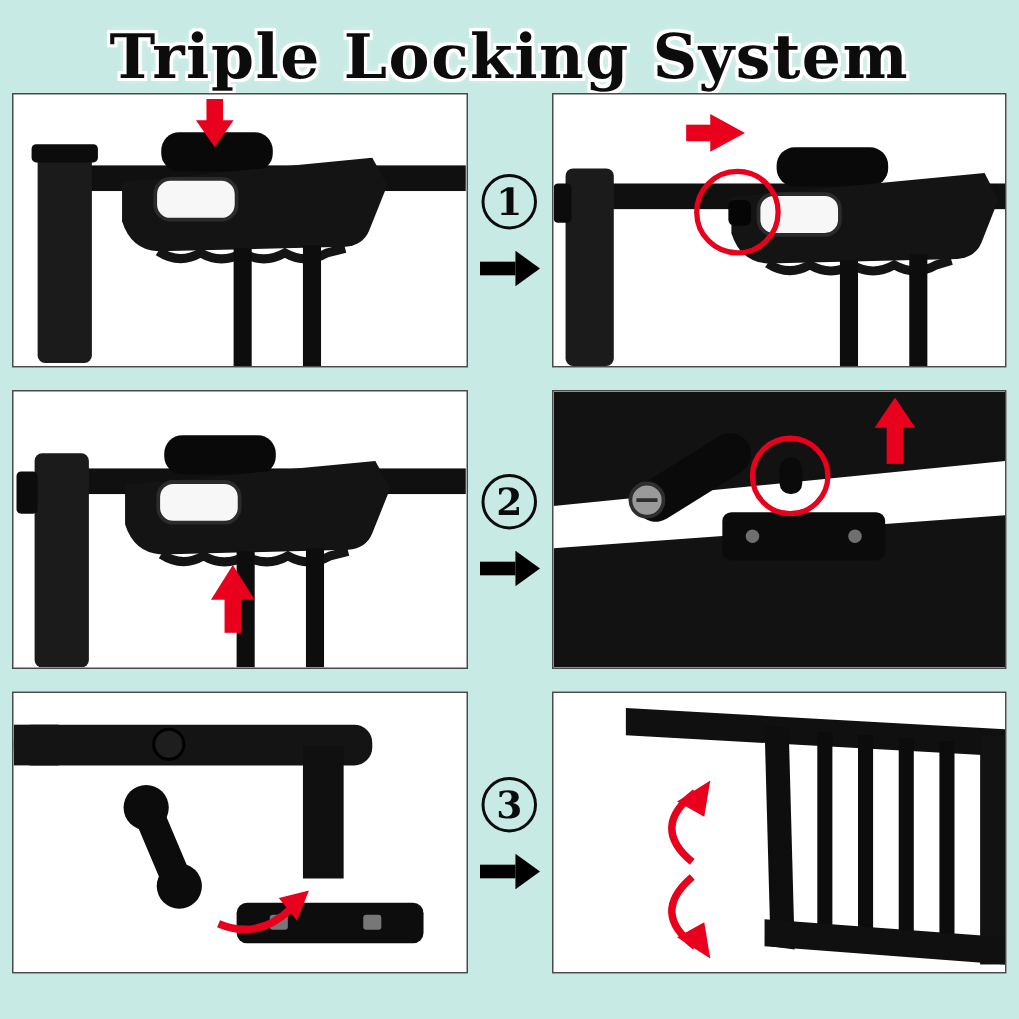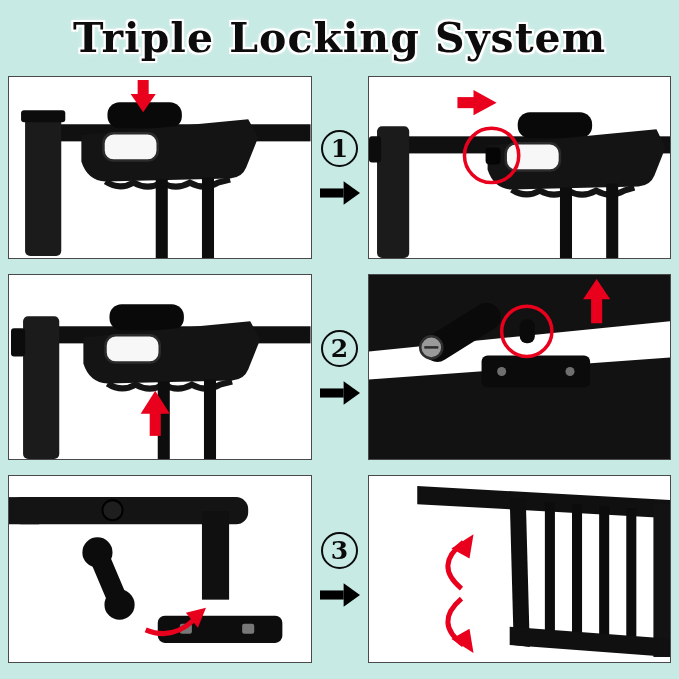--- a/index.html
+++ b/index.html
@@ -8,21 +8,21 @@
     background:var(--bg,#c7eae4);
     font-family:"DejaVu Serif", serif;
     overflow:hidden;
   }
   .page{
     width:679px;height:679px;
     box-sizing:border-box;
     padding:8px;
   }
   .page-title{
-    margin:6px 0 14px;
+    margin:6px 0 0;
     text-align:center;
     font-family:"DejaVu Serif", serif;
     font-weight:bold;
     font-size:41px;
     letter-spacing:1px;
     color:#0c0c0c;
     text-shadow:
       -2px -2px 0 #fff, 2px -2px 0 #fff,
       -2px  2px 0 #fff, 2px  2px 0 #fff,
       -2px  0   0 #fff, 2px  0   0 #fff,

